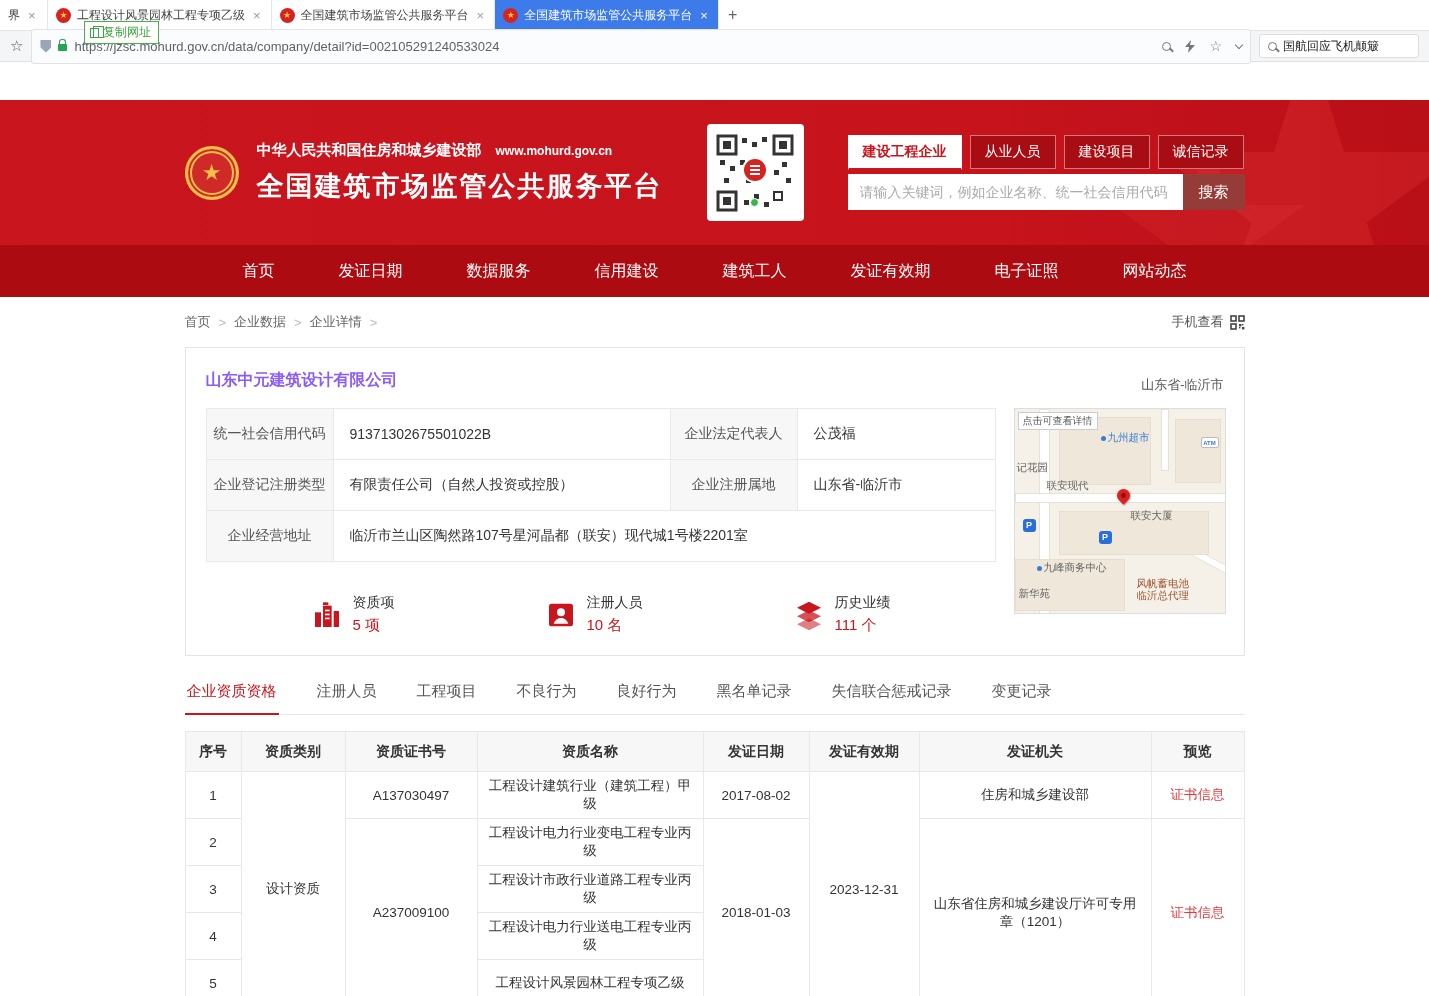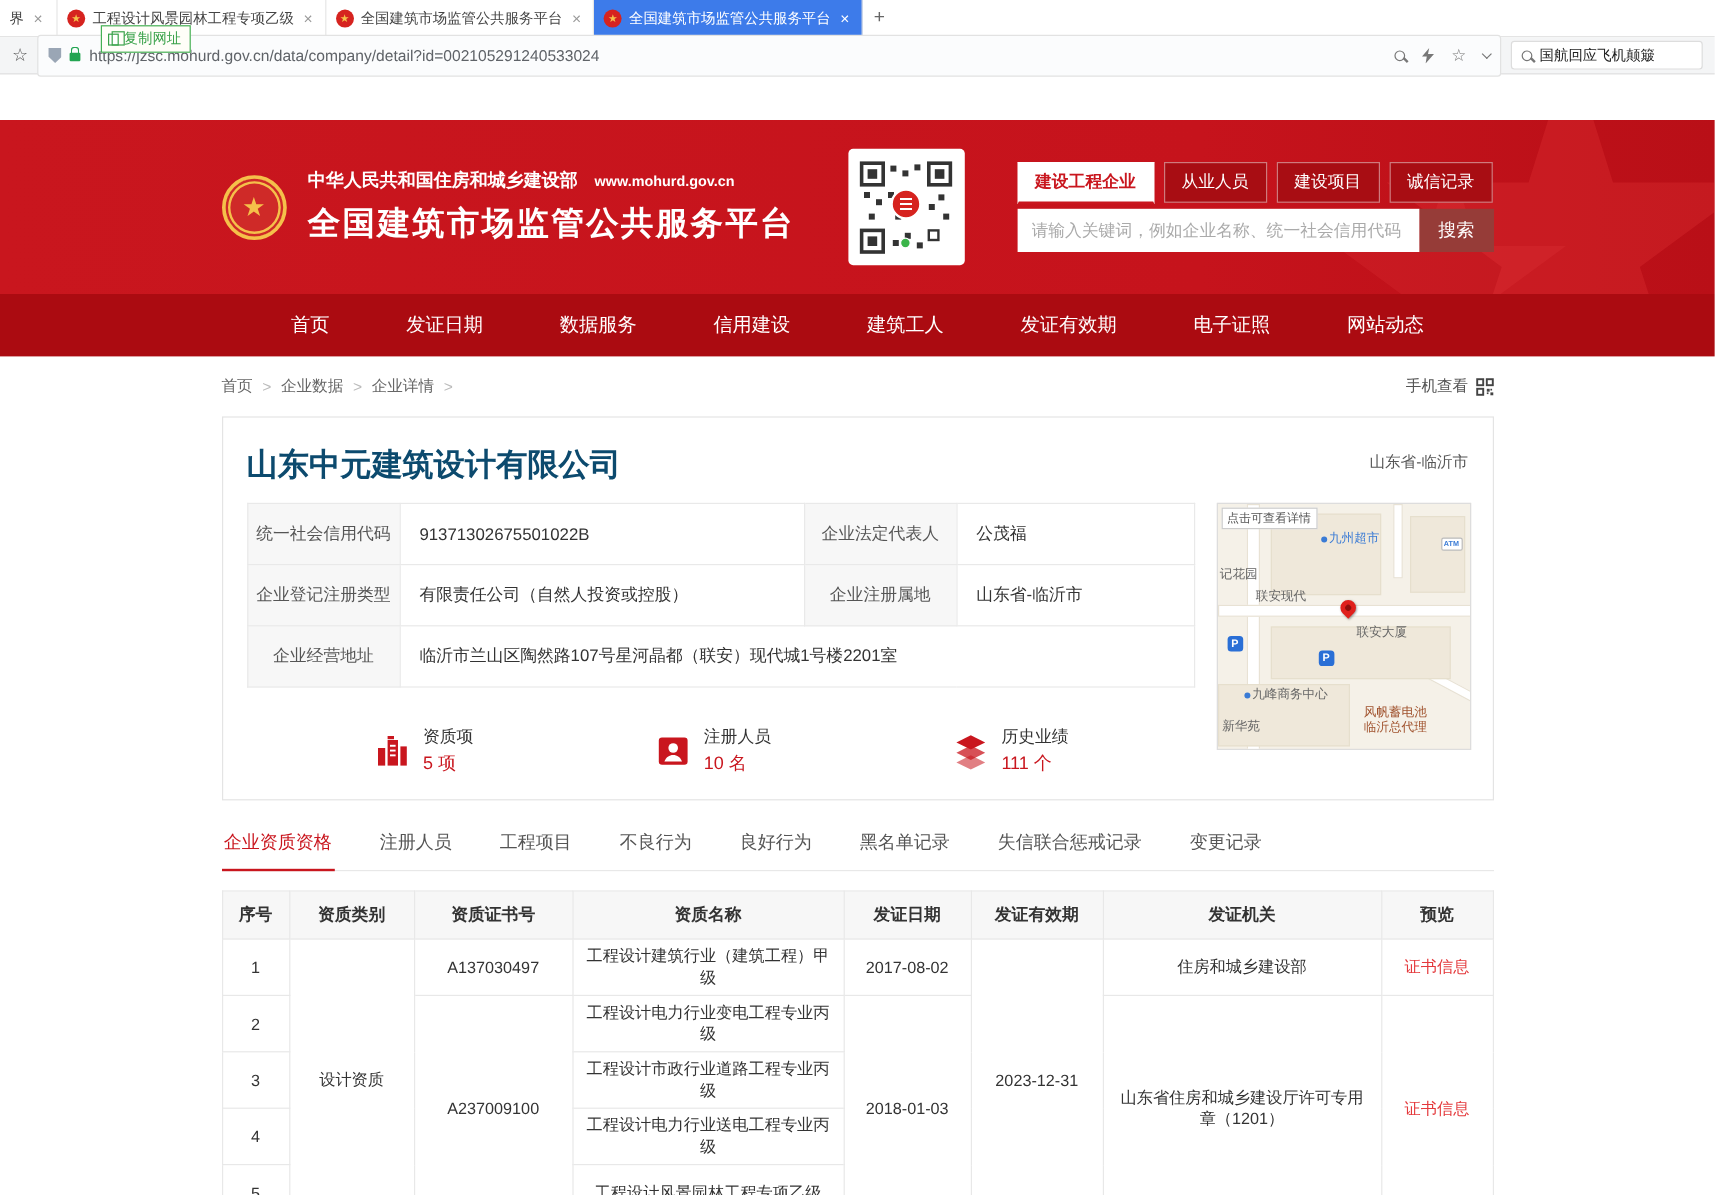--- a/index.html
+++ b/index.html
@@ -70,21 +70,21 @@
   
   .content { width:1060px; margin:0 auto; }
   .crumb-row { display:flex; align-items:center; justify-content:space-between; margin-top:16px; font-size:13px; color:#666; }
   .crumb { display:flex; align-items:center; gap:8px; }
   .crumb a { color:#666; text-decoration:none; cursor:pointer; }
   .crumb .sep { color:#bbb; }
   .mobile-view { display:flex; align-items:center; gap:6px; color:#555; font-size:13px; cursor:pointer; }
 
   .card { border:1px solid #e4e4e4; margin-top:16px; padding:18px 18px 20px 20px; }
   .card-title-row { display:flex; align-items:flex-start; justify-content:space-between; padding:4px 2px 14px 0; }
-  .company-name { font-size:26px; font-weight:bold; color:#0c4a6e; }
+  .company-name { font-size:16px; font-weight:bold; color:#8b5cf6; }
   .company-region { font-size:13px; color:#555; margin-top:6px; }
   .card-body { display:flex; gap:18px; }
   .card-left { flex:1; min-width:0; }
 
   table.info { width:100%; border-collapse:collapse; table-layout:fixed; }
   table.info td { border:1px solid #e9e9e9; height:51px; font-size:14px; }
   table.info td.lbl { background:#f7f7f7; color:#555; text-align:center; width:127px; }
   table.info td.val { color:#333; padding:0 16px; }
 
   .stats { display:flex; justify-content:space-around; margin-top:32px; padding:0 30px; }

